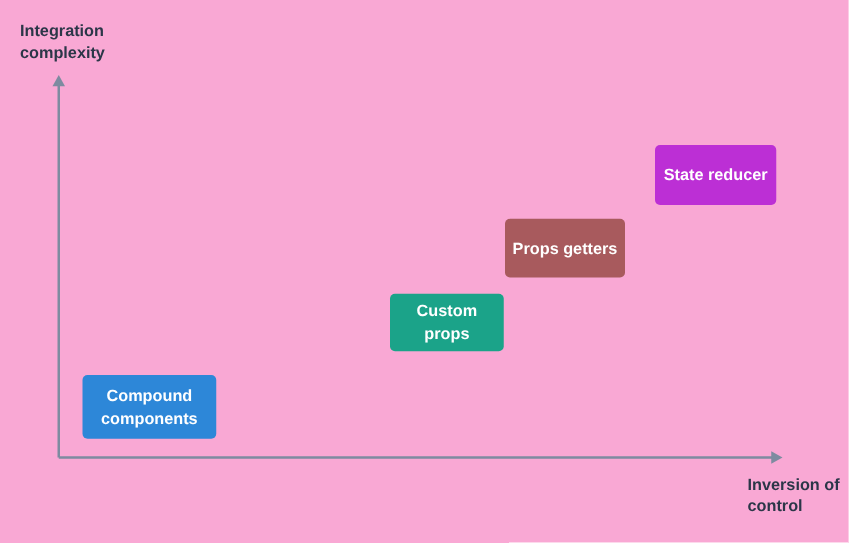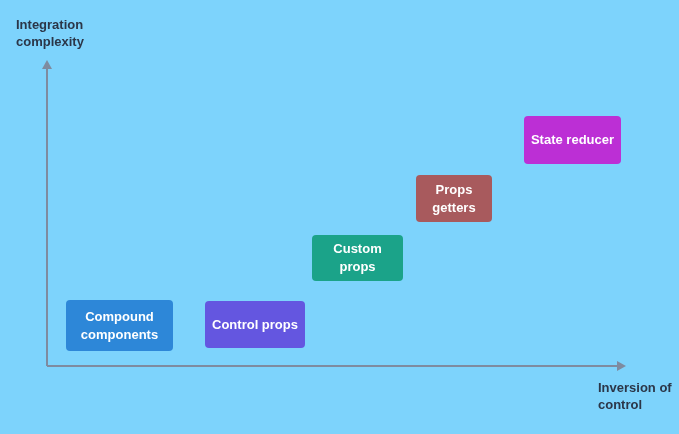--- a/index.html
+++ b/index.html
@@ -70,49 +70,46 @@
     align-items: center;
     justify-content: center;
     text-align: center;
     padding: 0 5px;
     box-sizing: border-box;
   }
 </style>
 </head>
 <body>
 
-<div class="canvas" style="--axis: #7E8BA0; --label: #2B3648; background: #7dd3fc; text-decoration: underline;">
+<div class="canvas" style="--axis: #7E8BA0; --label: #2B3648; background: #f9a8d4; text-decoration: underline;">
 
   <div class="axis-label y-axis-label">Integration
 complexity</div>
 
   <span class="arrow-up"></span>
 
   <div class="y-axis-line"></div>
 
   <div class="x-axis-line"></div>
 
   <span class="arrow-right"></span>
 
   <div class="axis-label x-axis-label">Inversion of
 control</div>
 
   <div class="box" style="left: 66px; top: 300px; width: 107px; height: 51px; background: rgb(45, 135, 216);">
     <span>Compound components</span>
   </div>
 
-  <div class="box" style="left: 205px; top: 301px; width: 100px; height: 47px; background: rgb(100, 86, 224);">
-    <span>Control props</span>
-  </div>
 
   <div class="box" style="left: 312px; top: 235px; width: 91px; height: 46px; background: rgb(27, 163, 137);">
     <span>Custom props</span>
   </div>
 
-  <div class="box" style="left: 416px; top: 175px; width: 76px; height: 47px; background: rgb(168, 90, 93);">
+  <div class="box" style="left: 404px; top: 175px; width: 96px; height: 47px; background: rgb(168, 90, 93);">
     <span>Props getters</span>
   </div>
 
   <div class="box" style="left: 524px; top: 116px; width: 97px; height: 48px; background: rgb(188, 47, 213);">
     <span>State reducer</span>
   </div>
 
 </div>
 
 </body></html>

